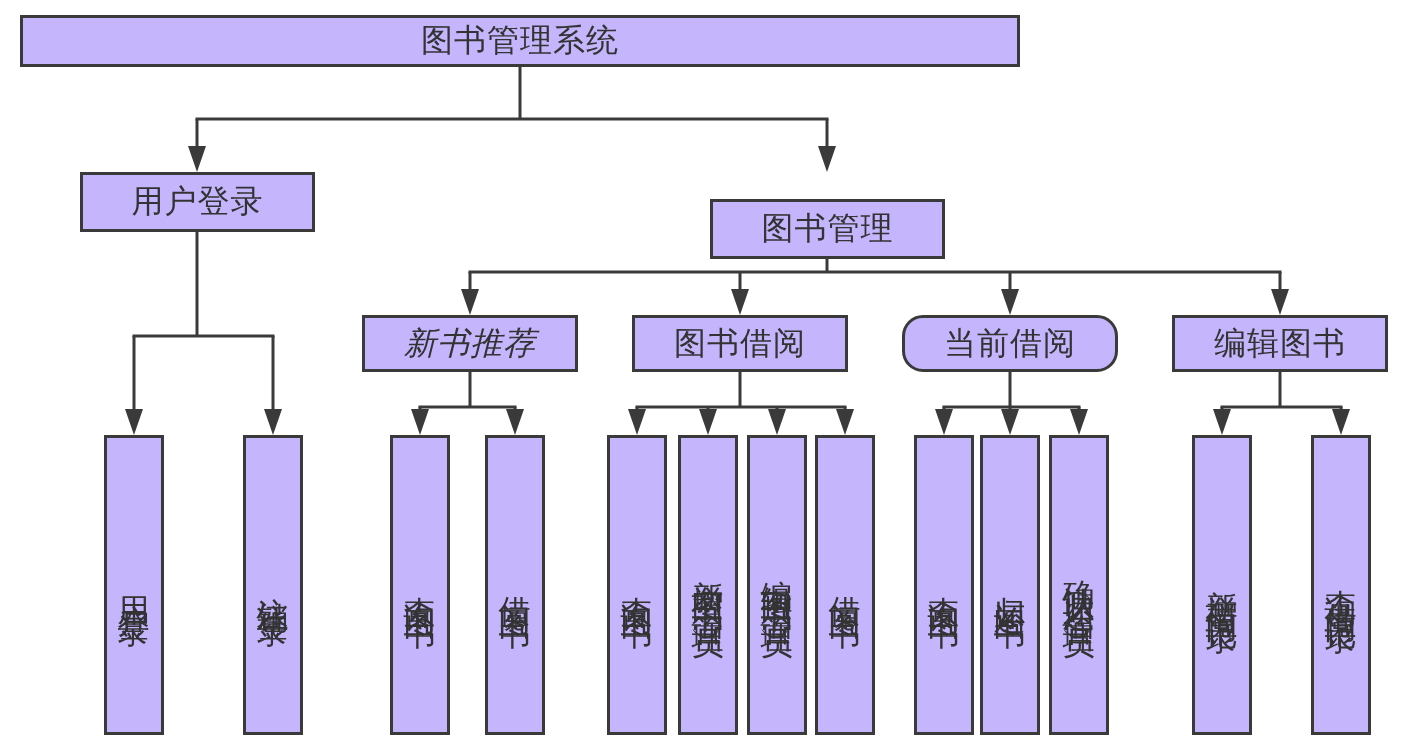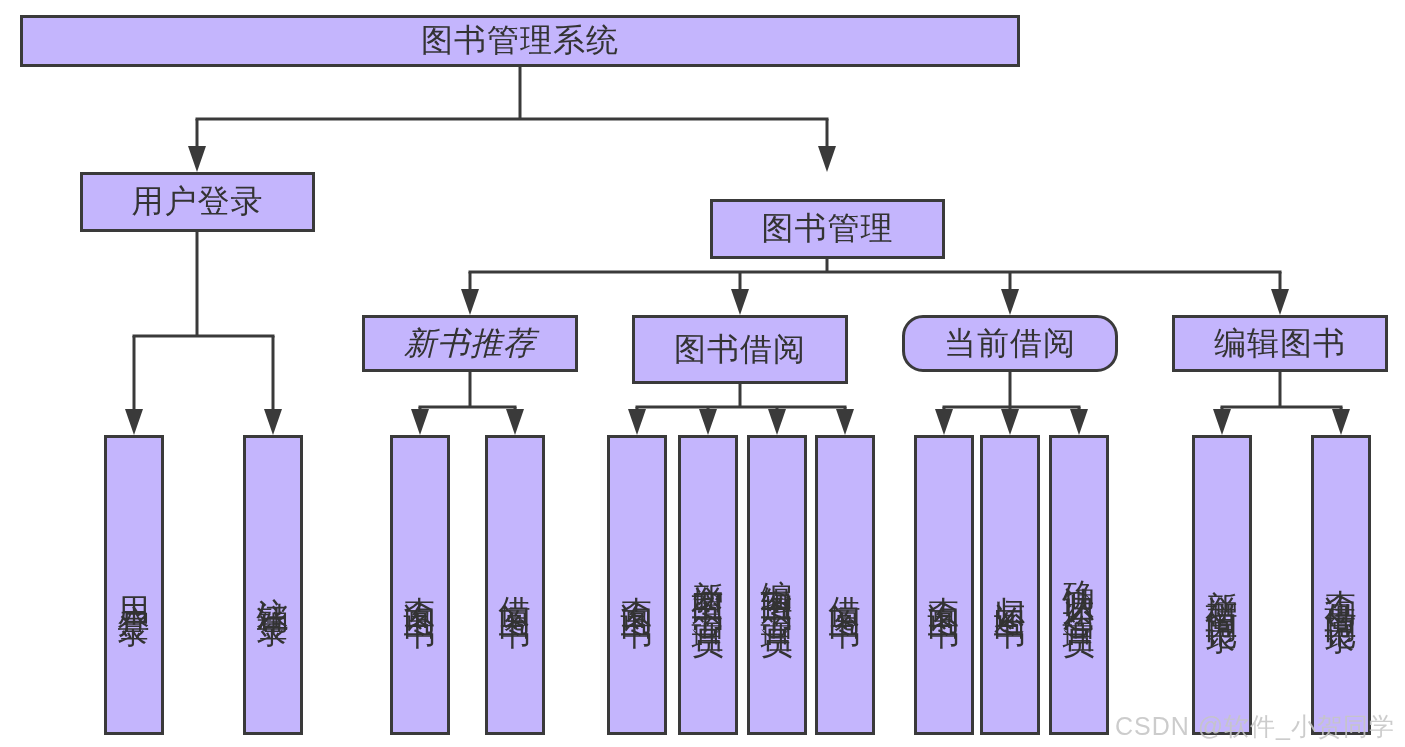--- a/index.html
+++ b/index.html
@@ -130,21 +130,21 @@
       <polygon points="1332,409 1350,409 1341,435"></polygon>
     </g>
   </svg>
 
   <div class="box" style="left:20px; top:15px; width:1000px; height:52px;">图书管理系统</div>
 
   <div class="box" style="left:80px; top:172px; width:235px; height:60px;">用户登录</div>
   <div class="box" style="left:710px; top:172px; width:235px; height:60px;margin-top:27px;">图书管理</div>
 
   <div class="box" style="left:362px; top:315px; width:216px; height:57px;font-style:italic;">新书推荐</div>
-  <div class="box" style="left:632px; top:315px; width:216px; height:69px;">图书借阅</div>
+  <div class="box" style="left:632px; top:315px; width:216px; height:57px;">图书借阅</div>
   <div class="box" style="left:902px; top:315px; width:216px; height:57px;border-radius:21px;">当前借阅</div>
   <div class="box" style="left:1172px; top:315px; width:216px; height:57px;">编辑图书</div>
 
   <div class="box leaf" style="left:104px; top:435px; width:60px; height:300px;">
     <span>用户登录</span>
   </div>
   <div class="box leaf" style="left:243px; top:435px; width:60px; height:300px;">
     <span>注销登录</span>
   </div>
 
@@ -178,14 +178,13 @@
     <span>确认归还（管理员）</span>
   </div>
 
   <div class="box leaf" style="left:1192px; top:435px; width:60px; height:300px;">
     <span>新增借阅记录</span>
   </div>
   <div class="box leaf" style="left:1311px; top:435px; width:60px; height:300px;">
     <span>查询借阅记录</span>
   </div>
 
-  <div class="watermark">CSDN @软件_小贺同学</div>
 </div>
 
 </body></html>

